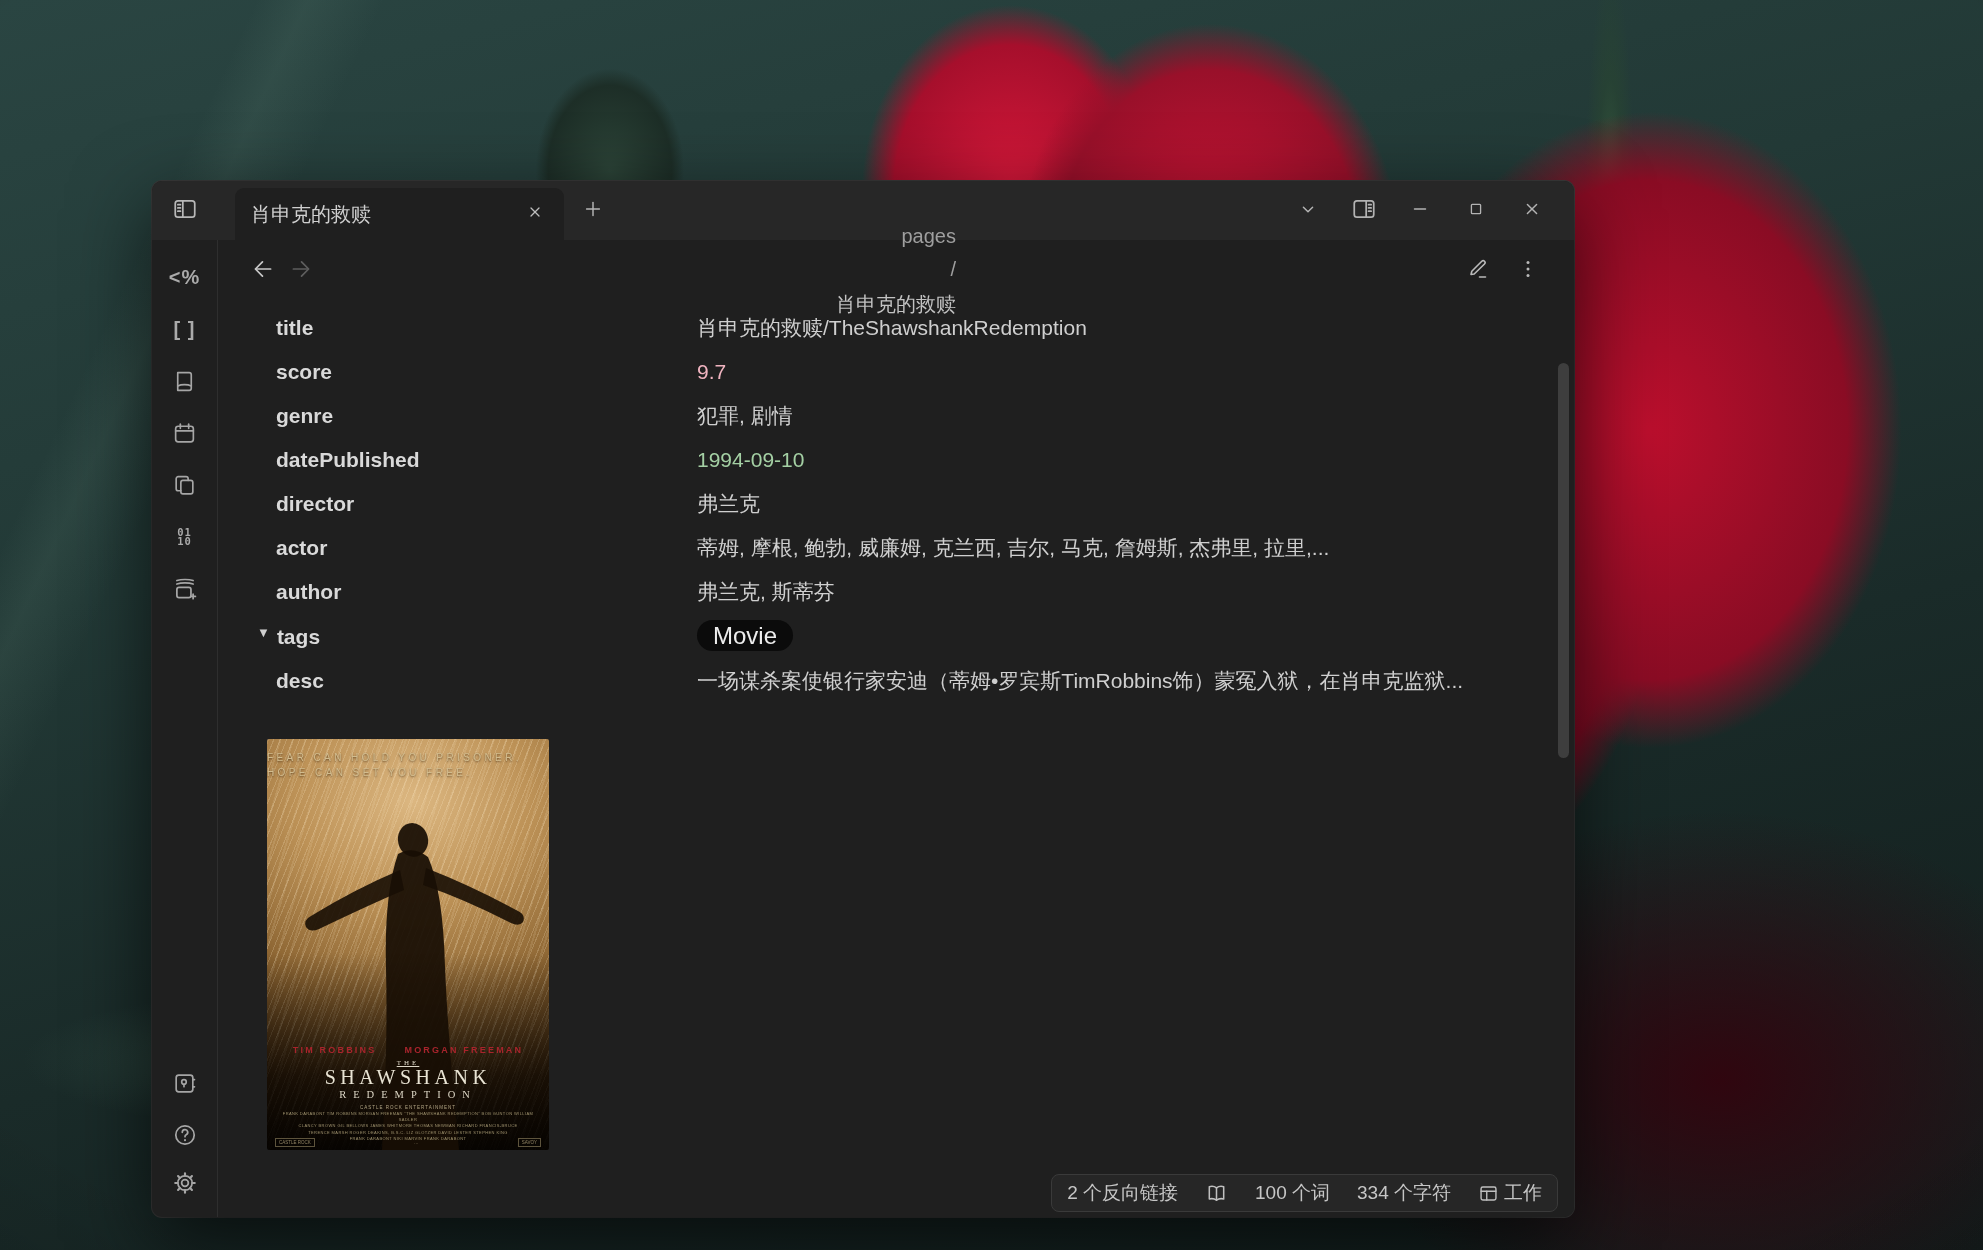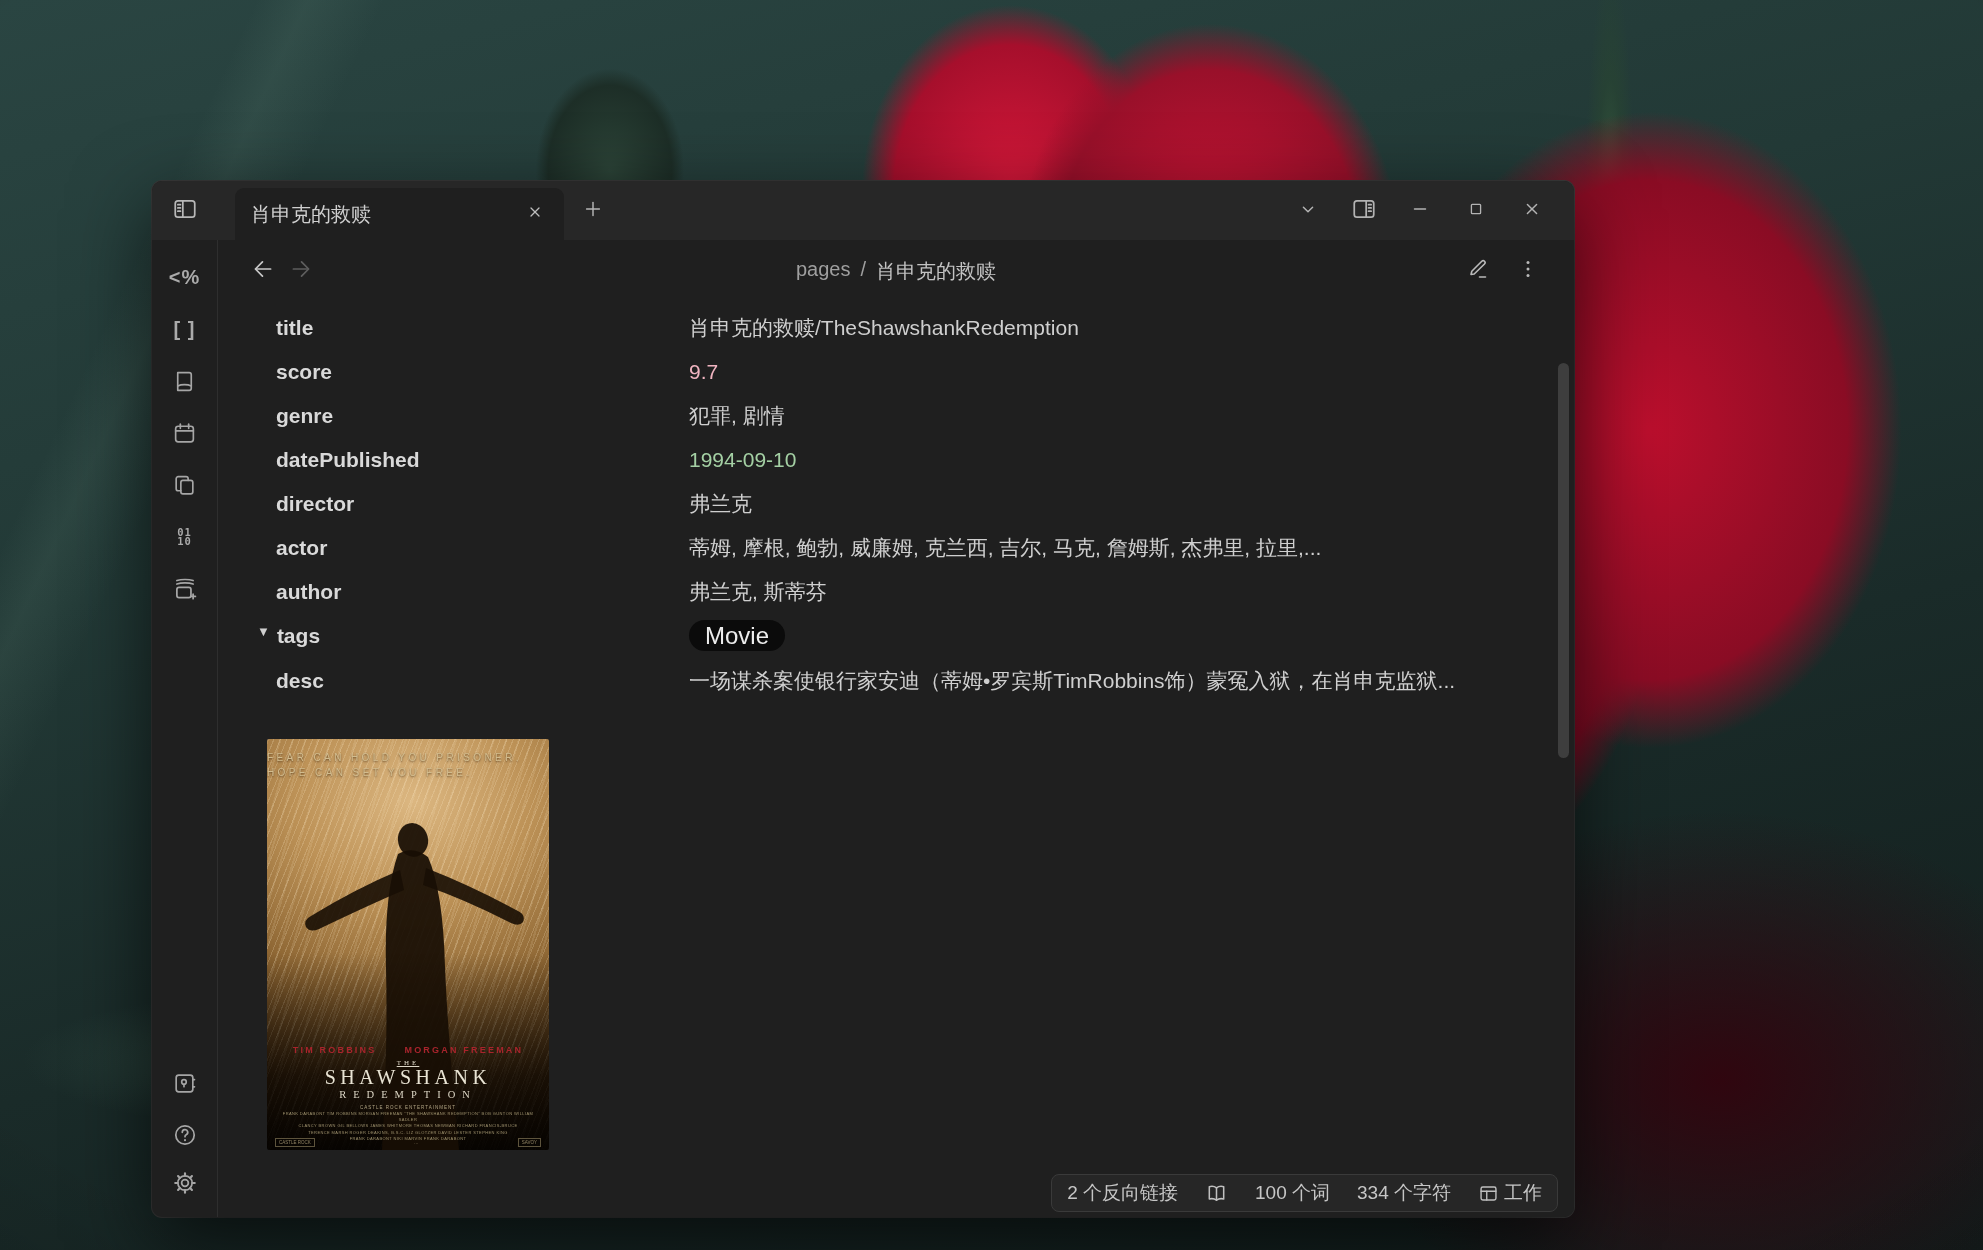--- a/index.html
+++ b/index.html
@@ -54,28 +54,28 @@
   .dock-bottom { margin-bottom:8px; }
 
   .main { flex:1; position:relative; display:flex; flex-direction:column; min-width:0; background:#1f1f1f; }
 
   
   .doc-header { flex:0 0 62px; display:flex; align-items:center; padding:0 26px 0 26px; position:relative; }
   .nav-btn { width:38px; height:38px; }
   .nav-back { color:#c8c8c8; }
   .nav-fwd { color:#5e5e5e; }
   .breadcrumb { position:absolute; left:50%; top:50%; transform:translate(-50%,-50%);
-    display:flex; align-items:flex-start; gap:10px; font-size:20px; color:#9f9f9f; white-space:nowrap; }
+    display:flex; align-items:flex-end; gap:10px; font-size:20px; color:#9f9f9f; white-space:nowrap;flex-direction:column; }
   .breadcrumb .cur { color:#c2c2c2; }
   .doc-actions { margin-left:auto; display:flex; align-items:center; gap:10px; }
   .doc-actions .btn { width:40px; height:38px; color:#bababa; }
 
   
   .editor { flex:1; padding:4px 0 0 58px; position:relative; }
-  .attr-row { display:flex; align-items:flex-start; }
+  .attr-row { display:flex; align-items:center;gap:8px; }
   .attr-label { flex:0 0 413px; padding:5px 0; line-height:34px; font-size:21px; font-weight:bold; color:#d9d9d9; display:flex; align-items:center; cursor:default; }
   .attr-value { flex:0 1 800px; padding:5px 0; line-height:34px; font-size:21px; color:#cfcfcf; }
   .v-score { color:#f0b4c0; }
   .v-date { color:#a4d0a4; }
   .tri { font-size:13px; color:#cfcfcf; margin:-8px 7px 0 -19px; }
   .pill { display:inline-block; background:#0b0b0b; color:#ededed; border-radius:16px; padding:0 16px; line-height:31px; font-size:24px; margin-top:1px; }
 
   
   .poster { position:relative; width:282px; height:411px; margin:36px 0 0 -9px; border-radius:2px; overflow:hidden; cursor:pointer;
     background:

